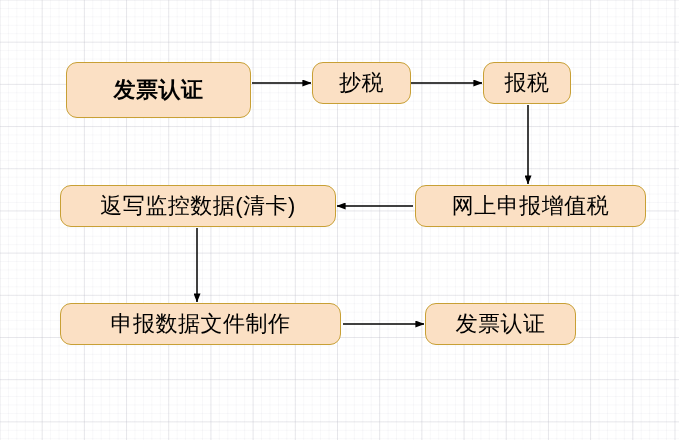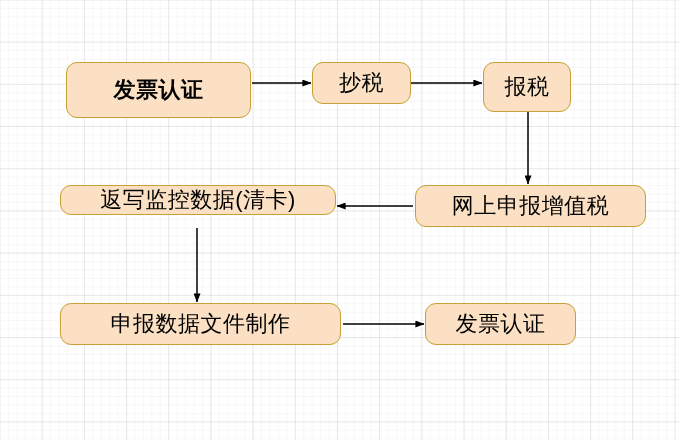--- a/index.html
+++ b/index.html
@@ -57,24 +57,24 @@
     letter-spacing: 0.5px;
   }
   .node .node-label {
     display: block;
     padding: 0 2px;
   }
 
   
   #node-invoice-auth   { left: 66px;  top: 62px;  width: 185px; height: 56px; font-weight: bold; }
   #node-copy-tax       { left: 312px; top: 62px;  width: 99px;  height: 42px; }
-  #node-file-tax       { left: 483px; top: 62px;  width: 88px;  height: 50px; align-items: center; }
+  #node-file-tax       { left: 483px; top: 62px;  width: 88px;  height: 42px; align-items: center; }
 
   
-  #node-writeback      { left: 60px;  top: 185px; width: 276px; height: 30px; }
+  #node-writeback      { left: 60px;  top: 185px; width: 276px; height: 42px; }
   #node-online-vat     { left: 415px; top: 185px; width: 231px; height: 42px; }
 
   
   #node-data-file      { left: 60px;  top: 303px; width: 281px; height: 42px; }
   #node-deadline       { left: 425px; top: 303px; width: 151px; height: 42px; }
 </style>
 </head>
 <body>
 
 <div id="canvas">

